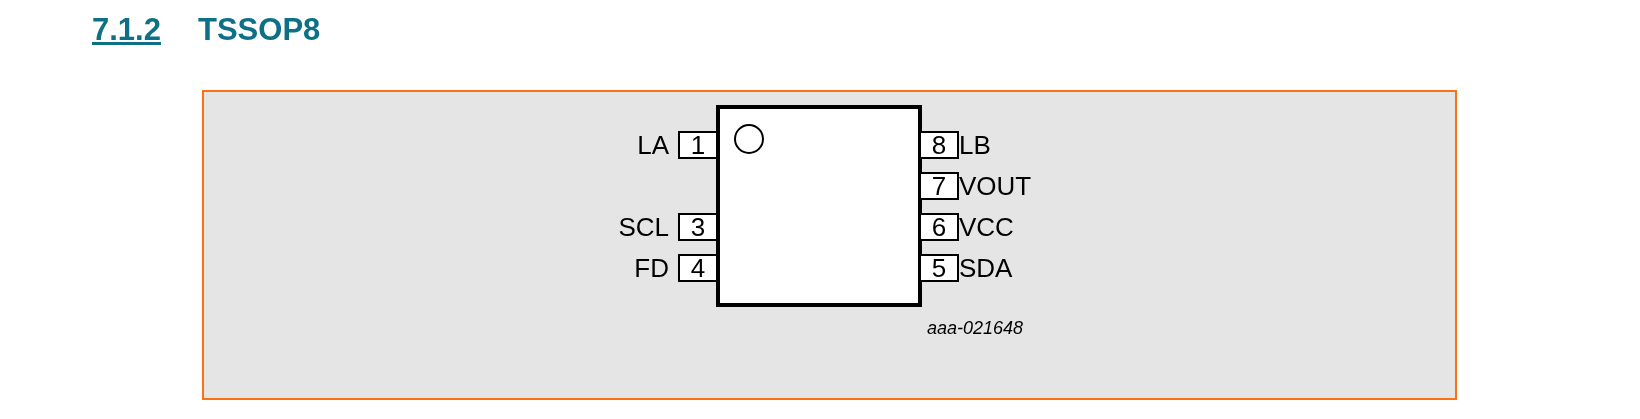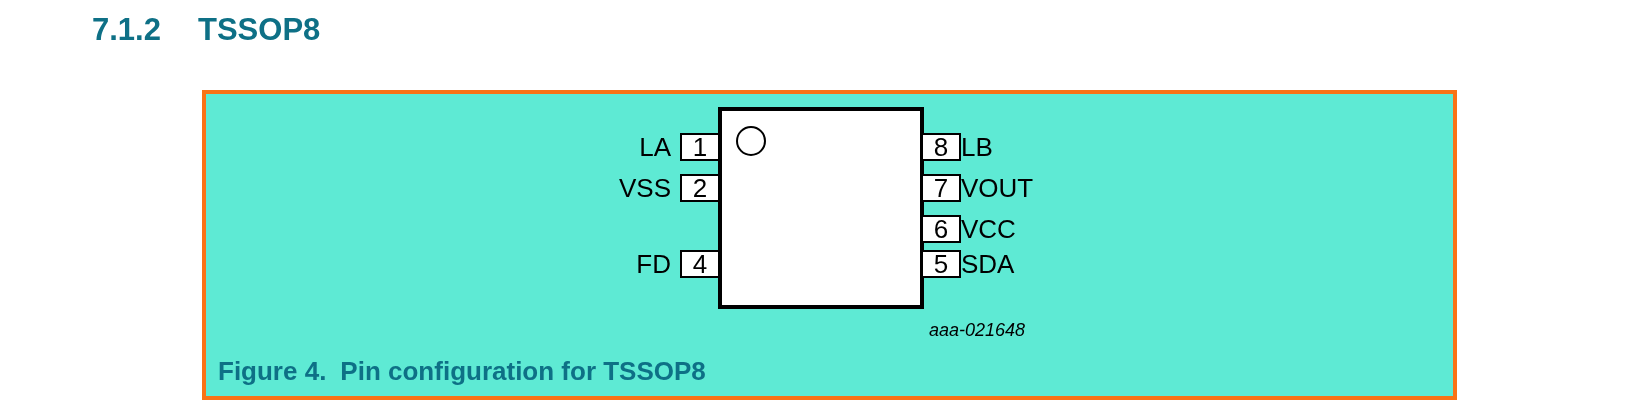--- a/index.html
+++ b/index.html
@@ -10,28 +10,28 @@
     overflow: hidden;
   }
   .page { position: relative; width: 1640px; height: 419px; background: #ffffff; }
 
   
   .section-heading {
     position: absolute; left: 92px; top: 12px;
     color: #0E7086; font-weight: bold; font-size: 31px;
     white-space: nowrap;
   }
-  .section-number { display: inline-block; width: 106px; }
+  .section-number { display: inline-block; width: 106px; text-decoration: underline; }
 
   
   .figure-box {
     position: absolute; left: 202px; top: 90px;
     width: 1255px; height: 310px;
-    border: 4px solid #f97316;
-    background: #5eead4;
+    border: 2px solid #f97316;
+    background: #e5e5e5;
   }
 
   
   .ic-body {
     position: absolute; left: 512px; top: 13px;
     width: 206px; height: 202px;
     border: 4px solid #000000;
     background: #ffffff;
   }
   .pin1-dot {
@@ -54,21 +54,21 @@
   .pin-row.right .pin-label { margin-left: 0; }
   .pin-box {
     width: 40px; height: 28px;
     border: 2px solid #000000; background: #ffffff;
     display: flex; align-items: center; justify-content: center;
     font-size: 26px; line-height: 24px;
   }
   .row-1 { top: 39px; }
   .row-2 { top: 80px; }
   .row-3 { top: 121px; }
-  .row-4 { top: 156px; }
+  .row-4 { top: 162px; }
 
   
   .artwork-id {
     position: absolute; left: 723px; top: 226px;
     font-style: italic; font-size: 18px; color: #000000;
     white-space: nowrap;
     text-align: center;
   }
 
   
@@ -91,23 +91,23 @@
   <div class="figure-box">
 
     <div class="ic-body">
       <div class="pin1-dot"></div>
     </div>
 
     <div class="pin-row left row-1">
       <span class="pin-label">LA</span>
       <span class="pin-box">1</span>
     </div>
-    <div class="pin-row left row-2">
-      <span class="pin-label">VSS</span>
-      <span class="pin-box">2</span>
+    <div class="pin-row left row-3">
+      <span class="pin-label">SCL</span>
+      <span class="pin-box">3</span>
     </div>
     <div class="pin-row left row-4">
       <span class="pin-label">FD</span>
       <span class="pin-box">4</span>
     </div>
 
     <div class="pin-row right row-1">
       <span class="pin-box">8</span>
       <span class="pin-label">LB</span>
     </div>
@@ -119,19 +119,16 @@
       <span class="pin-box">6</span>
       <span class="pin-label">VCC</span>
     </div>
     <div class="pin-row right row-4">
       <span class="pin-box">5</span>
       <span class="pin-label">SDA</span>
     </div>
 
     <div class="artwork-id">aaa-021648</div>
 
-    <div class="figure-caption">
-      <span>Figure 4.</span><span class="caption-gap"></span><span>Pin configuration for TSSOP8</span>
-    </div>
 
   </div>
 
 </div>
 
 </body></html>

